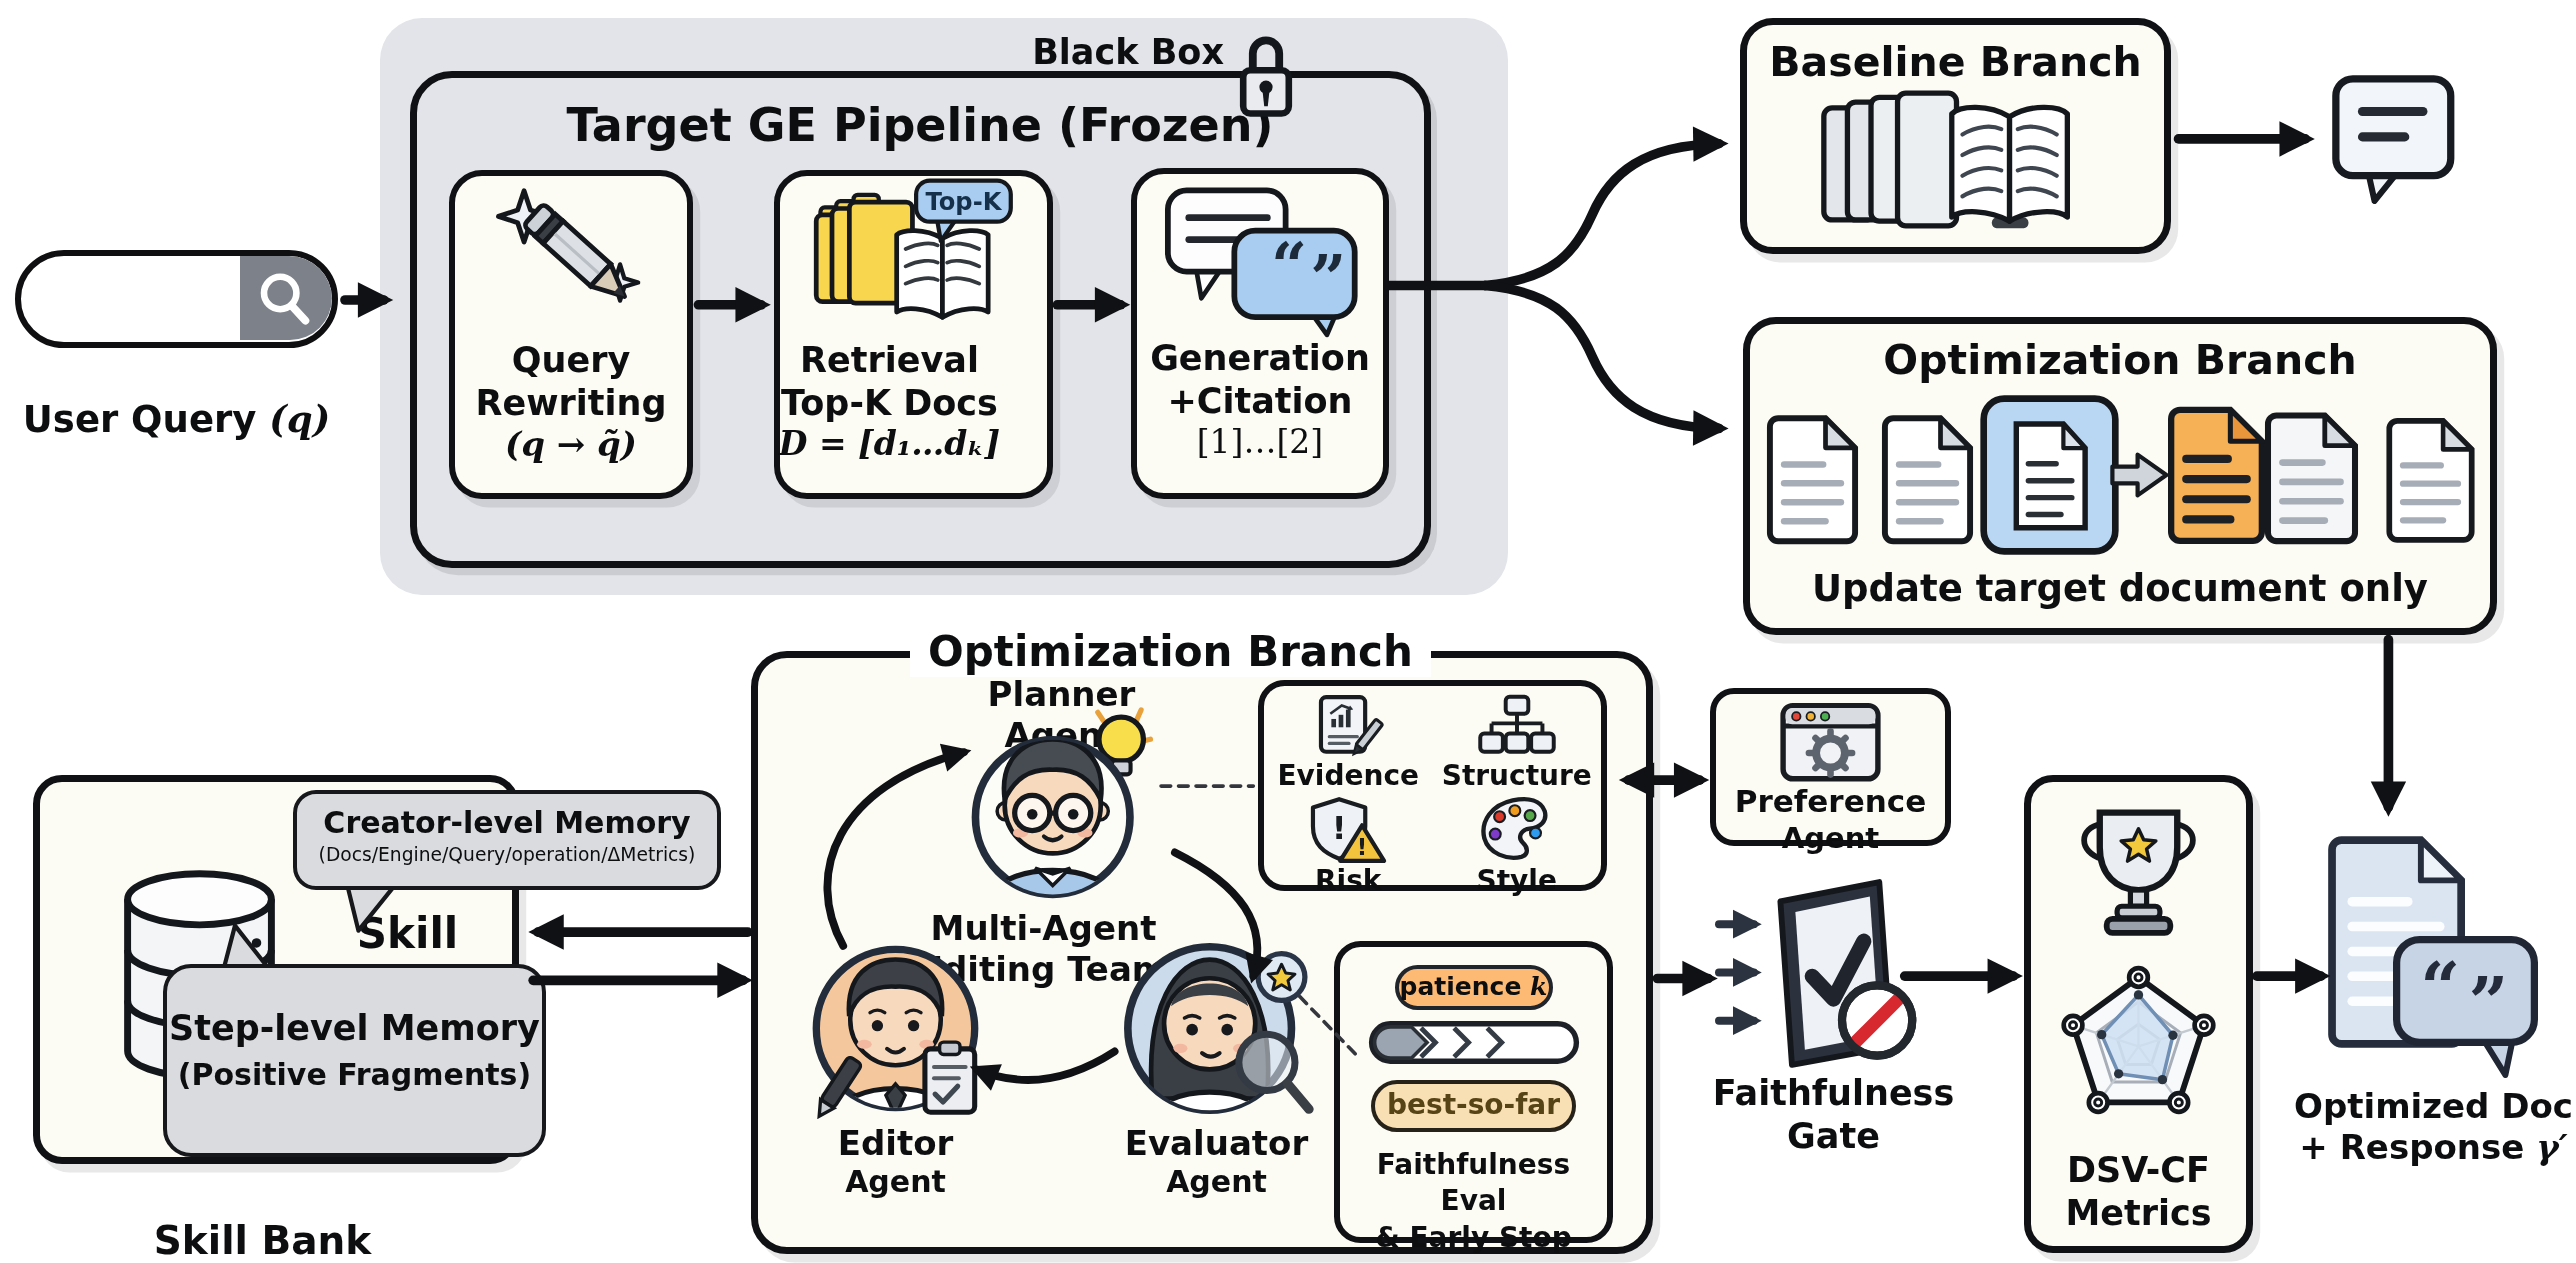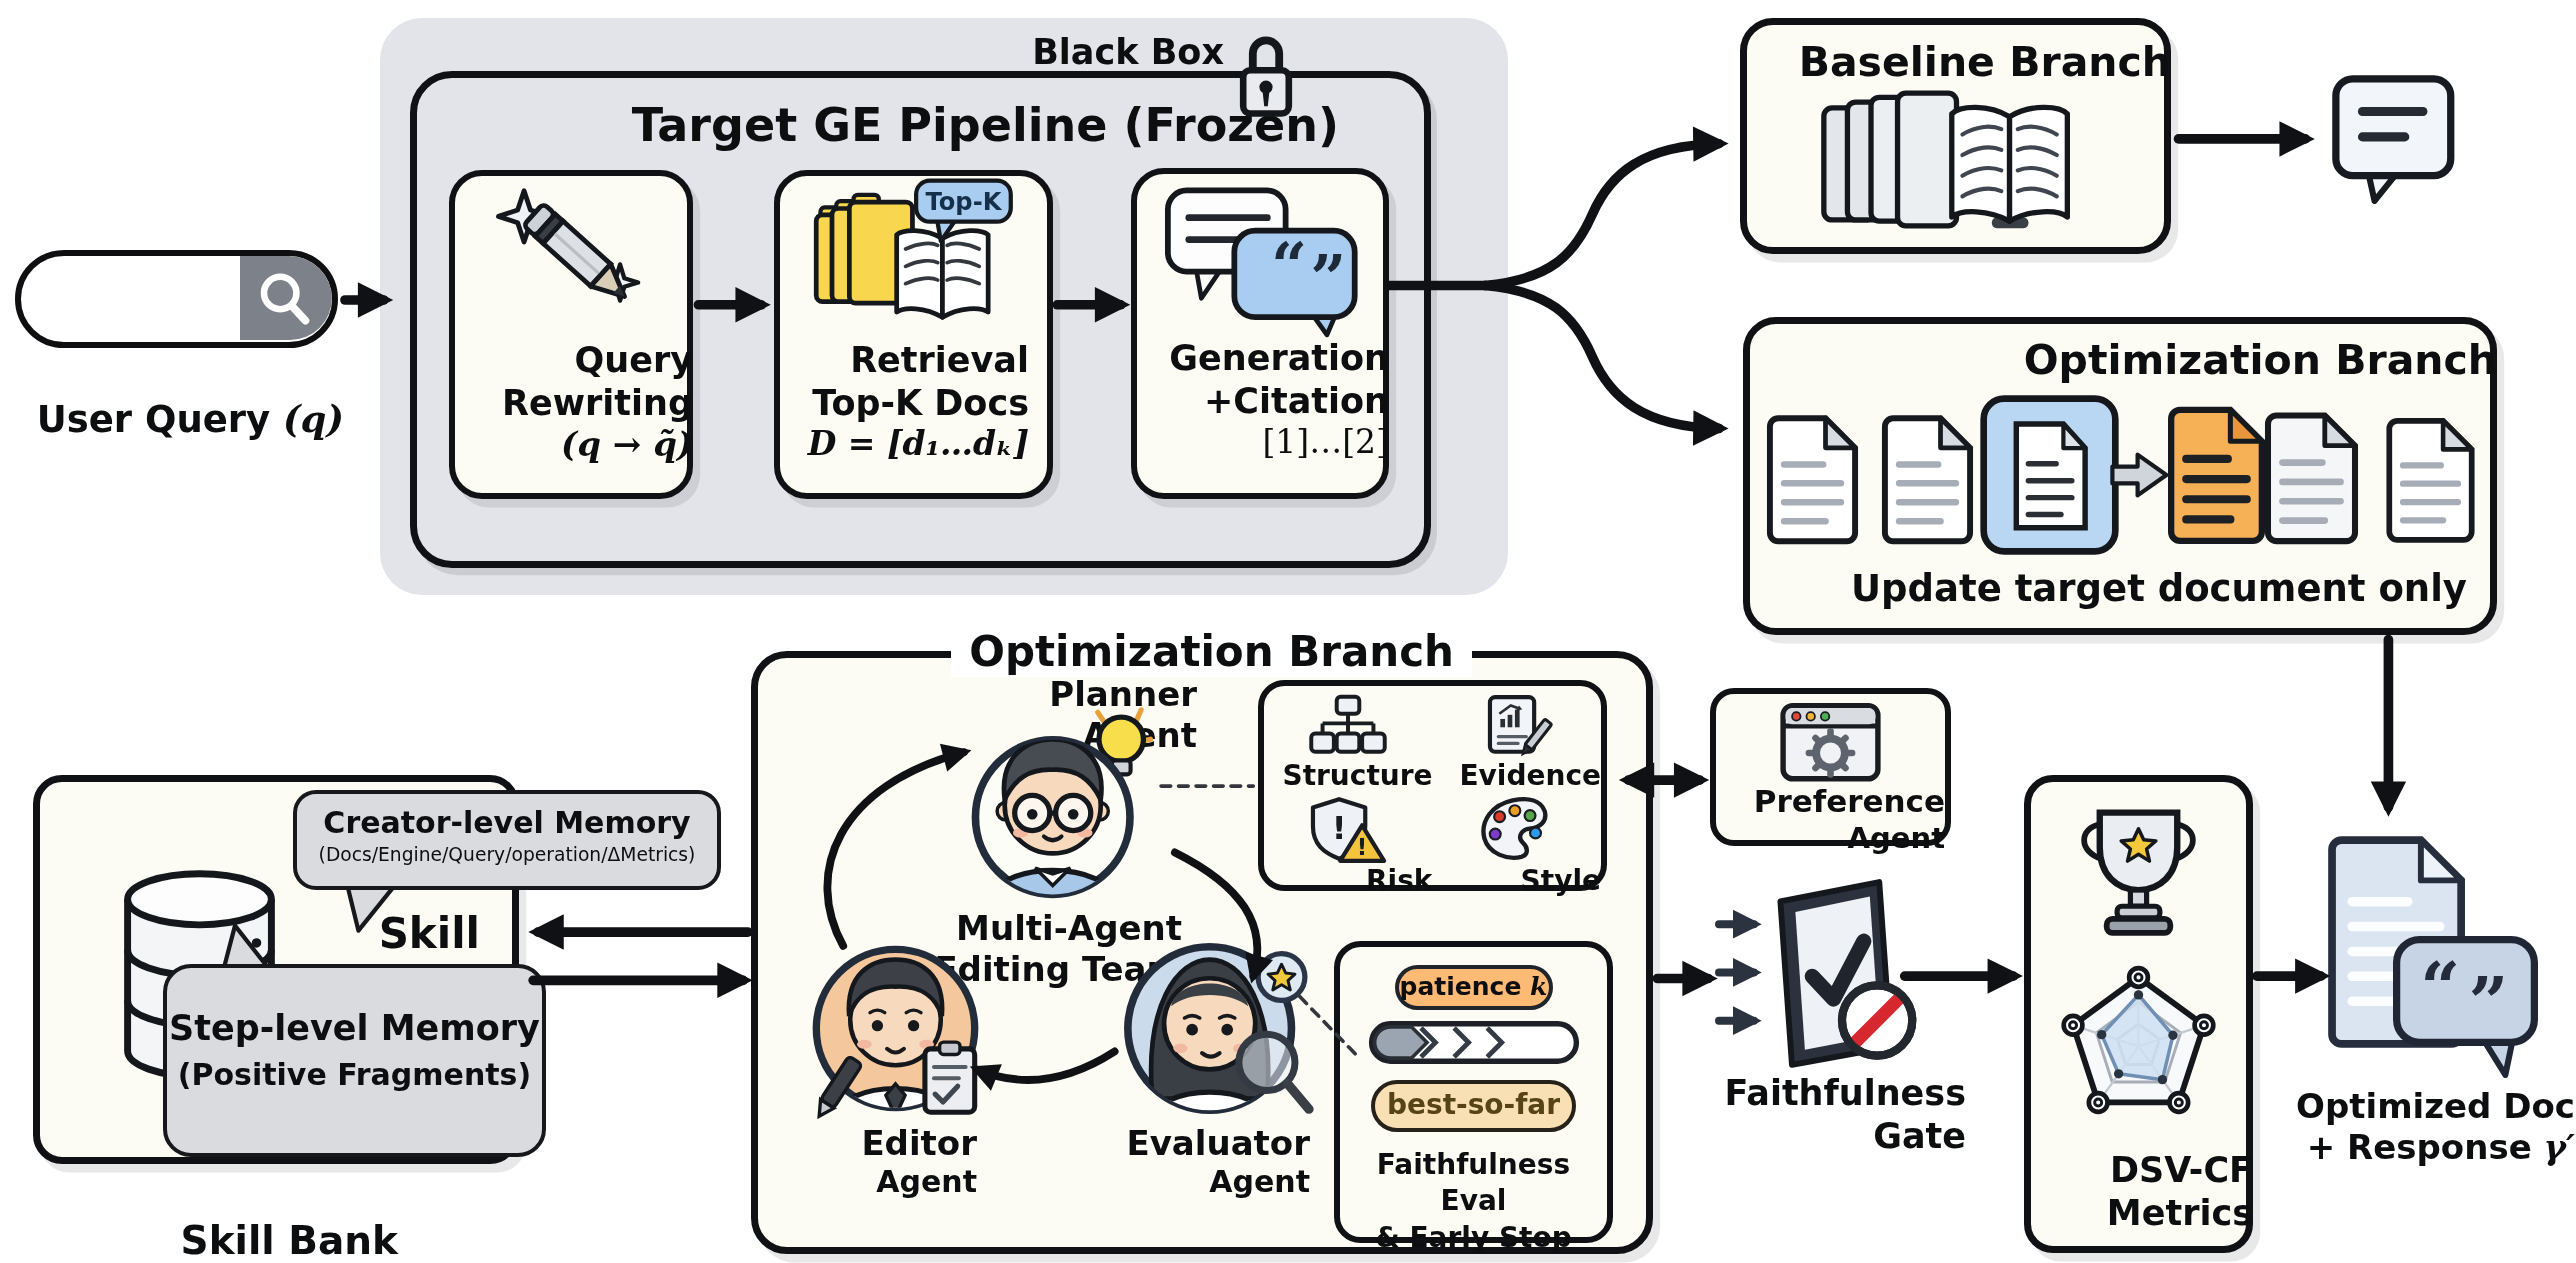--- a/index.html
+++ b/index.html
@@ -3,21 +3,21 @@
 <meta charset="utf-8">
 <style>
   html,body{margin:0;padding:0;background:#ffffff}
   #canvas{position:relative;width:2576px;height:1264px;background:#ffffff;
           font-family:"DejaVu Sans",sans-serif;color:#0d0e10;overflow:hidden}
   .abs{position:absolute}
   .box{position:absolute;background:#fcfcf4;border:7.2px solid #101114;border-radius:33px;
        box-shadow:7.2px 8.4px 0 rgba(30,33,40,.10);box-sizing:border-box}
   .panel{position:absolute;background:#fcfcf4;border:6px solid #101114;border-radius:26.5px;
        box-sizing:border-box}
-  .lbl{position:absolute;text-align:right;font-weight:bold;color:#0d0e10;line-height:1.22}
+  .lbl{position:absolute;text-align:center;font-weight:bold;color:#0d0e10;line-height:1.22}
   .math{font-family:"DejaVu Serif",serif;font-style:italic;font-weight:bold}
   .bubble{position:absolute;background:#d9dbdf;border:4.8px solid #17181c;border-radius:23px;
           text-align:center;box-sizing:border-box}
   svg{display:block}
   .pill{display:inline-block;border-radius:29px;box-sizing:border-box;text-align:center}
 </style>
 </head>
 <body>
 
 <div id="canvas">
@@ -324,45 +324,45 @@
       <line x1="293" y1="254" x2="330" y2="298" stroke="#3a3f46" stroke-width="16" stroke-linecap="round"></line>
     </g>
   </svg>
   <div class="lbl" style="left:1123px;top:1123px;width:187px;font-size:34px;">
     <div>Evaluator</div>
     <div style="font-size:30px;font-weight:600;">Agent</div>
   </div>
 
   <div class="panel" style="left:1258px;top:680px;width:349px;height:211px;display:flex;flex-wrap:wrap;align-content:space-around;">
     <div style="width:50%;text-align:center;">
-      <svg width="90" height="65" viewBox="0 0 150 115" style="margin:8.4px auto 0;">
-        <rect x="55" y="5" width="40" height="30" rx="7" fill="#eef1f6" stroke="#191c21" stroke-width="7"></rect>
-        <path d="M75,35 V52 M30,52 H120 M30,52 V70 M75,52 V70 M120,52 V70" fill="none" stroke="#191c21" stroke-width="7"></path>
-        <rect x="10" y="70" width="40" height="32" rx="7" fill="#eef1f6" stroke="#191c21" stroke-width="7"></rect>
-        <rect x="55" y="70" width="40" height="32" rx="7" fill="#eef1f6" stroke="#191c21" stroke-width="7"></rect>
-        <rect x="100" y="70" width="40" height="32" rx="7" fill="#eef1f6" stroke="#191c21" stroke-width="7"></rect>
-      </svg>
-      <div class="lbl" style="position:static;font-size:28px;">Structure</div>
-    </div>
-    <div style="width:50%;text-align:center;">
       <svg width="84" height="65" viewBox="0 0 140 125" style="margin:8.4px auto 0;">
         <rect x="18" y="6" width="85" height="105" rx="10" fill="#f2f4f8" stroke="#191c21" stroke-width="8"></rect>
         <rect x="38" y="48" width="9" height="16" fill="#2a2f36"></rect>
           <rect x="52" y="40" width="9" height="24" fill="#2a2f36"></rect>
           <rect x="66" y="30" width="9" height="34" fill="#2a2f36"></rect>
         <path d="M36,38 L58,22 L74,28" fill="none" stroke="#2a2f36" stroke-width="5"></path>
         <polygon points="74,22 80,30 68,32" fill="#2a2f36"></polygon>
         <line x1="34" y1="82" x2="88" y2="82" stroke="#555c64" stroke-width="6" stroke-linecap="round"></line>
         <line x1="34" y1="95" x2="72" y2="95" stroke="#555c64" stroke-width="6" stroke-linecap="round"></line>
         <g transform="rotate(38 104 86)">
           <rect x="96" y="44" width="17" height="62" rx="4" fill="#c9ced5" stroke="#191c21" stroke-width="6"></rect>
           <polygon points="96,106 113,106 104,124" fill="#2a2f36" stroke="#191c21" stroke-width="4"></polygon>
         </g>
       </svg>
       <div class="lbl" style="position:static;font-size:28px;">Evidence</div>
+    </div>
+    <div style="width:50%;text-align:center;">
+      <svg width="90" height="65" viewBox="0 0 150 115" style="margin:8.4px auto 0;">
+        <rect x="55" y="5" width="40" height="30" rx="7" fill="#eef1f6" stroke="#191c21" stroke-width="7"></rect>
+        <path d="M75,35 V52 M30,52 H120 M30,52 V70 M75,52 V70 M120,52 V70" fill="none" stroke="#191c21" stroke-width="7"></path>
+        <rect x="10" y="70" width="40" height="32" rx="7" fill="#eef1f6" stroke="#191c21" stroke-width="7"></rect>
+        <rect x="55" y="70" width="40" height="32" rx="7" fill="#eef1f6" stroke="#191c21" stroke-width="7"></rect>
+        <rect x="100" y="70" width="40" height="32" rx="7" fill="#eef1f6" stroke="#191c21" stroke-width="7"></rect>
+      </svg>
+      <div class="lbl" style="position:static;font-size:28px;">Structure</div>
     </div>
     <div style="width:50%;text-align:center;">
       <svg width="90" height="68" viewBox="0 0 150 130" style="margin:2.4px auto 0;">
         <path d="M58,6 L108,22 V58 C108,92 88,108 58,120 C28,108 8,92 8,58 V22 Z" fill="#eef1f6" stroke="#191c21" stroke-width="8" stroke-linejoin="round"></path>
         <text x="58" y="82" text-anchor="middle" font-size="62" font-weight="bold" fill="#191c21">!</text>
         <polygon points="102,56 144,124 60,124" fill="#f4c33d" stroke="#191c21" stroke-width="8" stroke-linejoin="round"></polygon>
         <text x="102" y="112" text-anchor="middle" font-size="44" font-weight="bold" fill="#191c21">!</text>
       </svg>
       <div class="lbl" style="position:static;font-size:28px;">Risk</div>
     </div>

